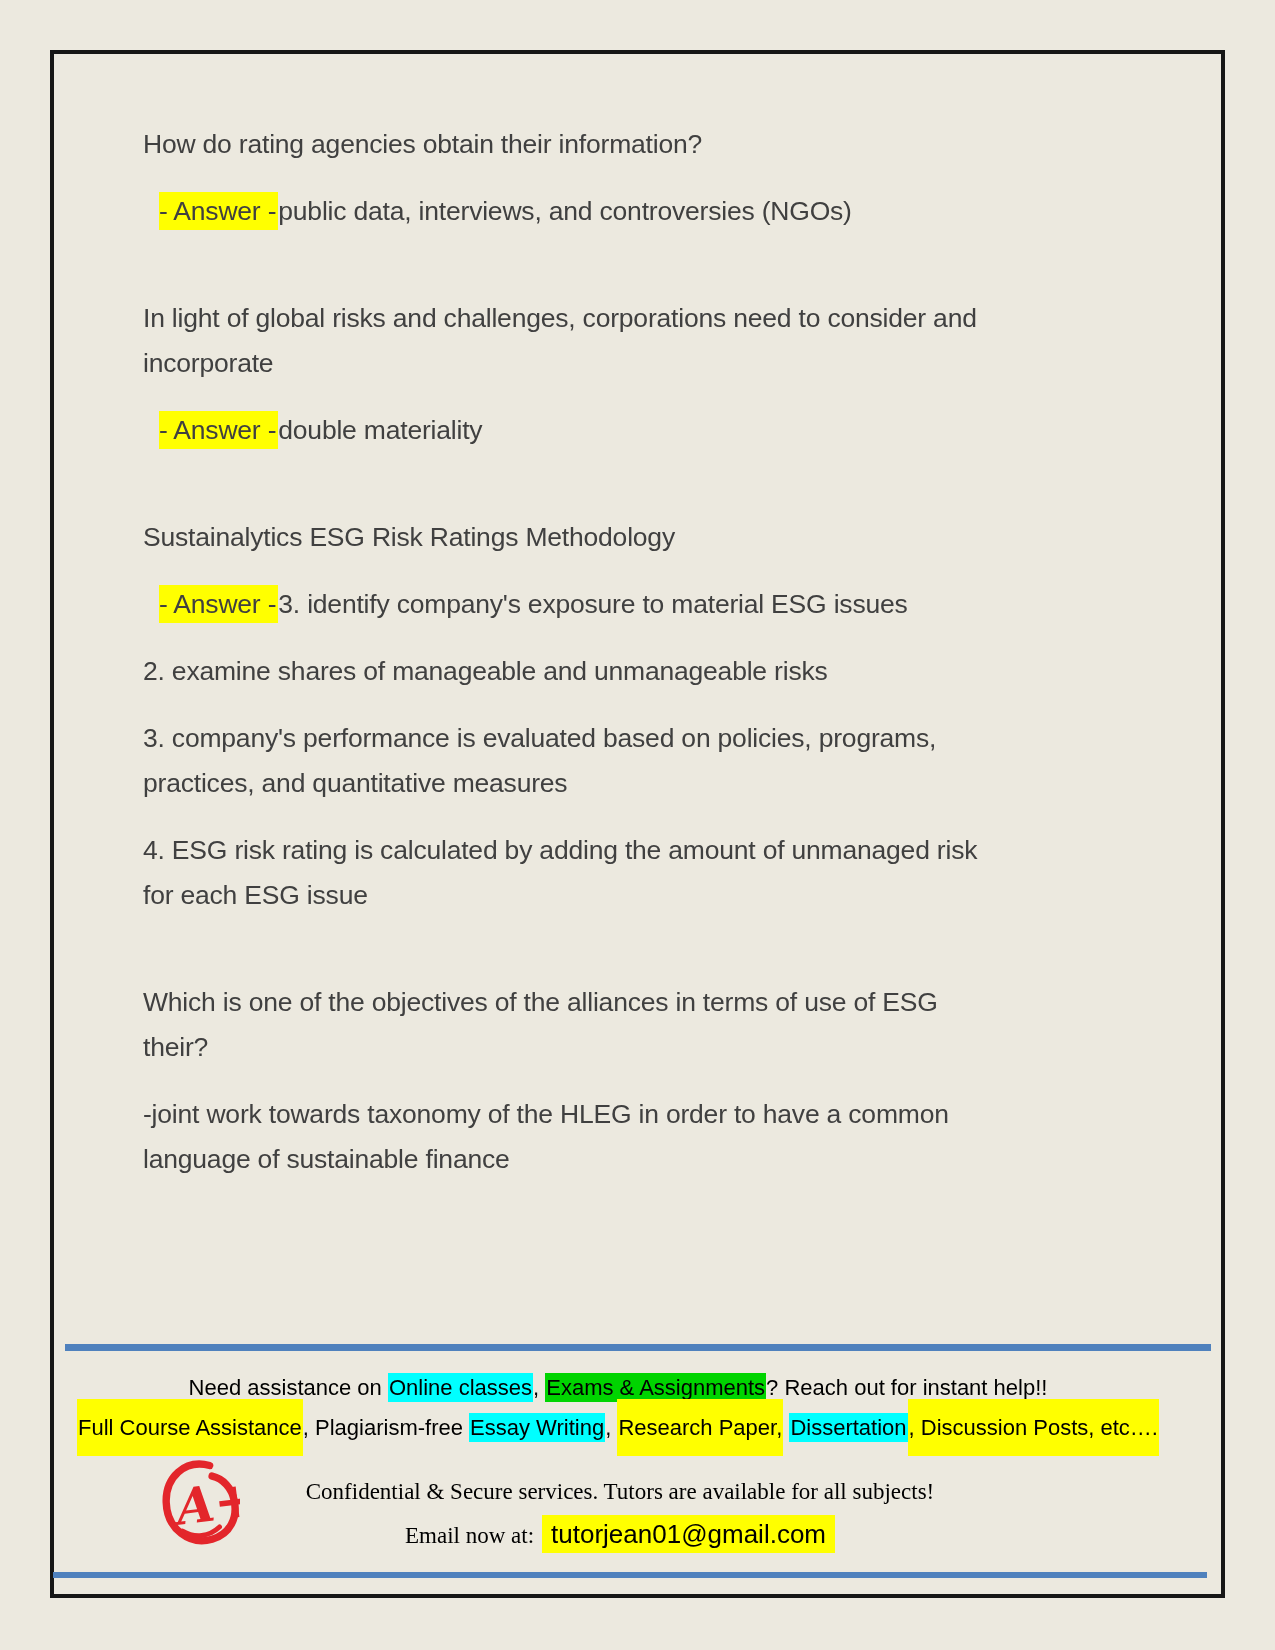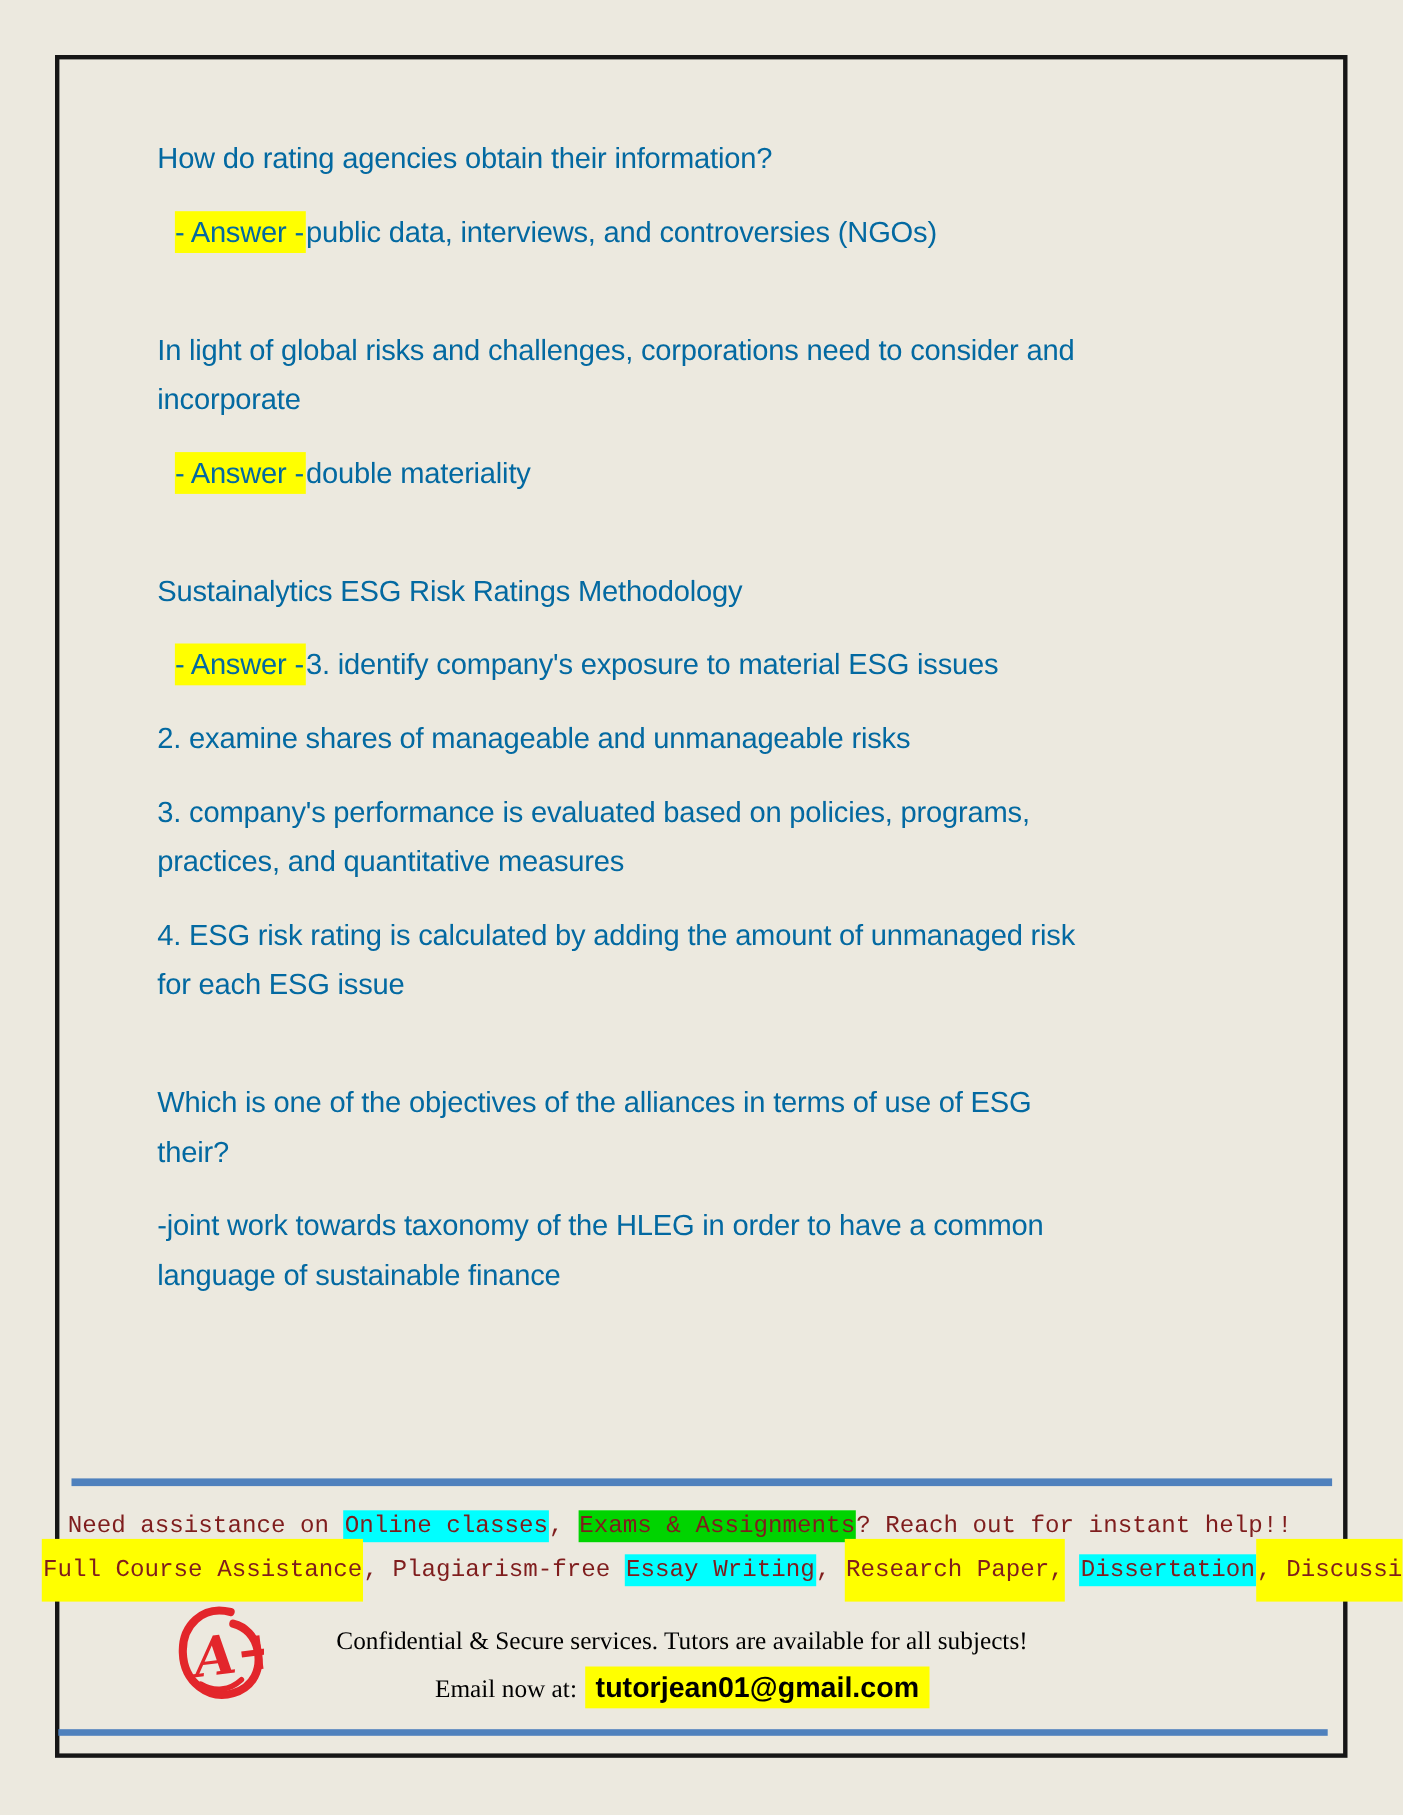--- a/index.html
+++ b/index.html
@@ -14,63 +14,63 @@
     position:absolute; left:50px; top:50px;
     width:1175px; height:1548px;
     border:4px solid #161616;
     box-sizing:border-box;
     background:#ECE9DF;
   }
   .doc-content {
     position:absolute; left:143px; top:122px;
     width:1000px;
     font-size:26.5px; line-height:45px;
-    color:#0369a1;
+    color:#404040;
     letter-spacing:-0.2px;
   }
   .doc-content p {
     margin:0 0 22px 0;
     white-space:pre;
   }
   .doc-content p.block-start { margin-top:62px; }
   .hl-answer {
     background:#FFFF00;
     padding:4px 2px 4px 0;
     margin-left:16px;
   }
   .divider {
     position:absolute; height:7px; background:#4F81BD;
   }
   .divider-top { left:65px; top:1344px; width:1146px; }
   .divider-bottom { left:53px; top:1572px; width:1154px; height:6px; }
   .assist {
     position:absolute; left:38px; top:1368px; width:1160px;
     text-align:center;
-    font-family:Liberation Mono, monospace;
-    font-size:22px; line-height:40px; color:#7f1d1d;
+    font-family:Liberation Sans, sans-serif;
+    font-size:22px; line-height:40px; color:#000000;
   }
   .assist .fline { white-space:nowrap; }
   .bg-yellow { background:#FFFF00; padding:16px 1px; }
   .bg-cyan   { background:#00FFFF; padding:2px 1px; }
   .bg-green  { background:#00D400; padding:2px 1px; }
   .brand {
     position:absolute; left:158px; top:1456px;
     width:82px; height:96px;
   }
   .closing {
     position:absolute; left:45px; top:1472px; width:1150px;
     text-align:center;
     font-family:"Liberation Serif","DejaVu Serif",serif;
     font-size:23px; line-height:40px; color:#000;
     white-space:nowrap;
   }
   .closing .email-row { margin-top:2px; }
   .email-addr {
     font-family:"Liberation Sans","DejaVu Sans",sans-serif;
-    font-weight:bold;
+    font-weight:normal;
     font-size:26px;
     background:#FFFF00;
     padding:4px 9px;
     margin-left:8px;
     color:#000;
   }
 </style>
 </head>
 <body>
 

